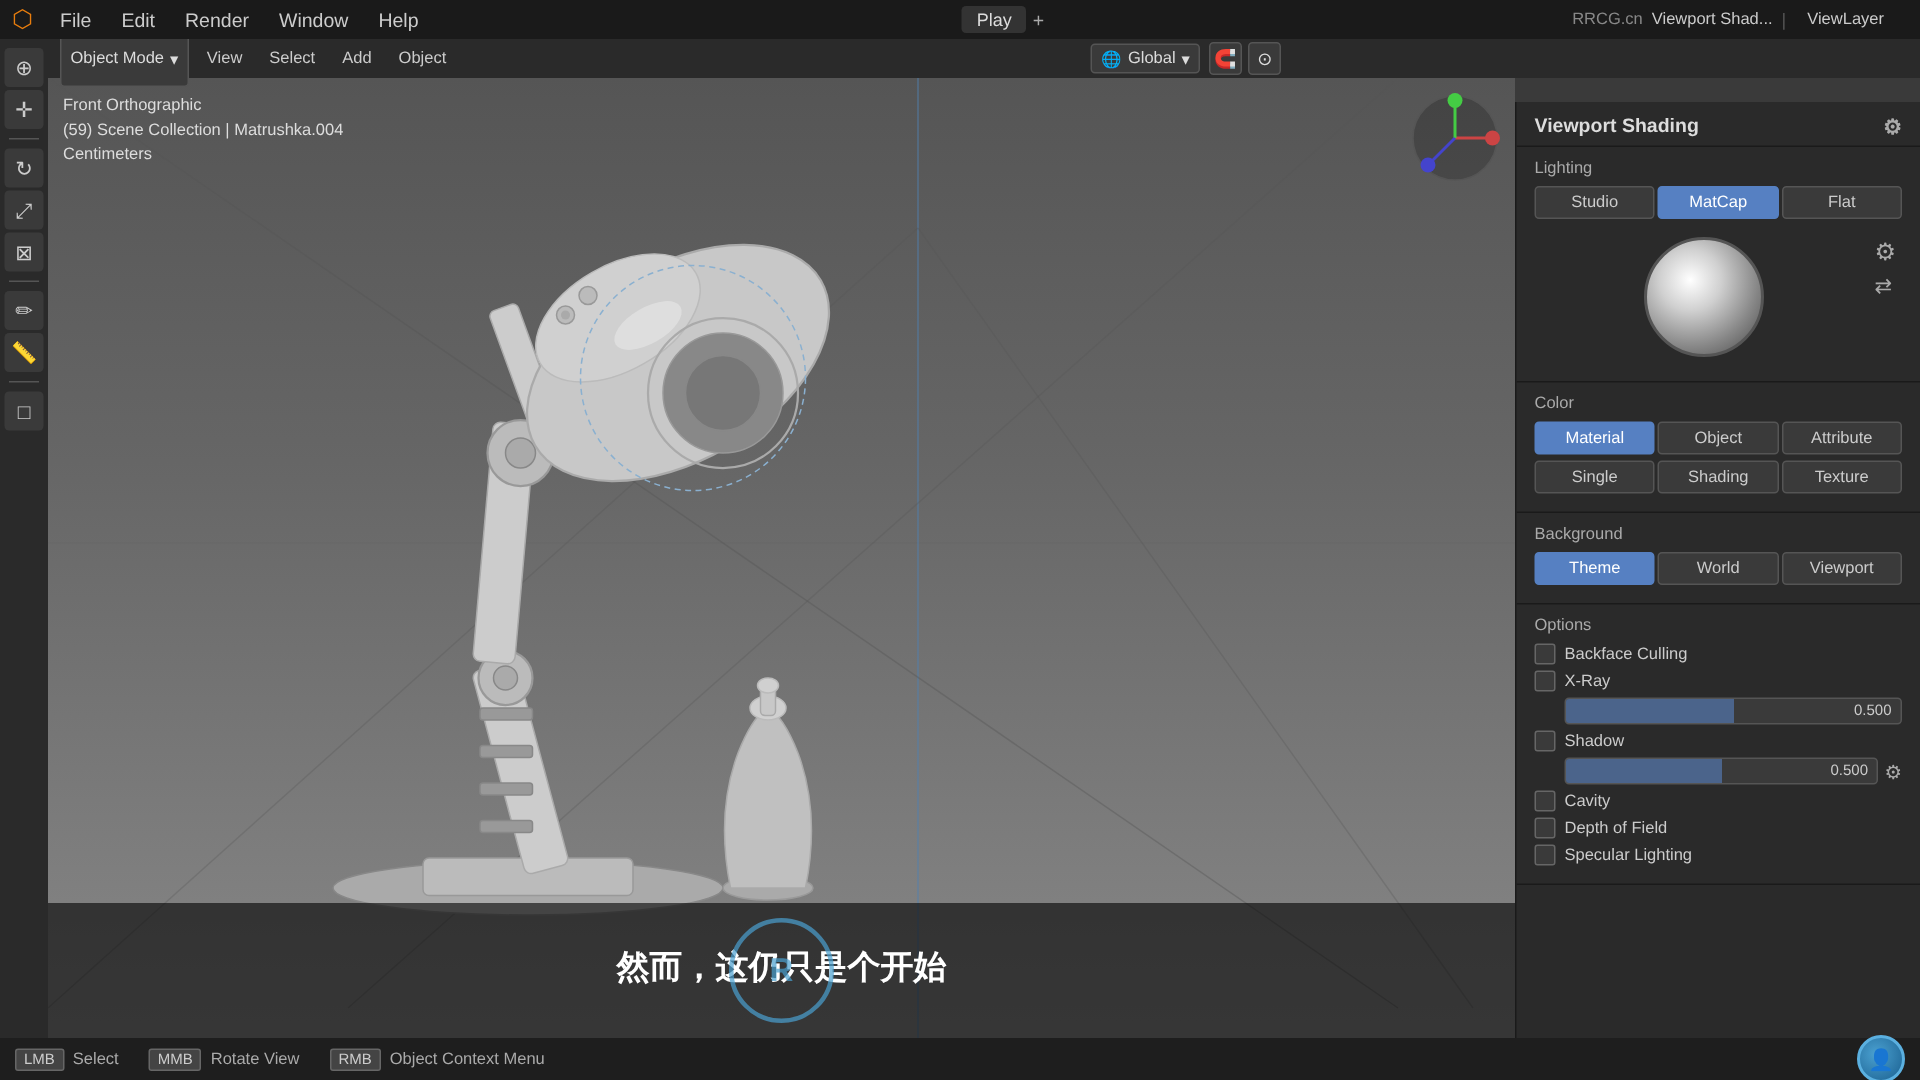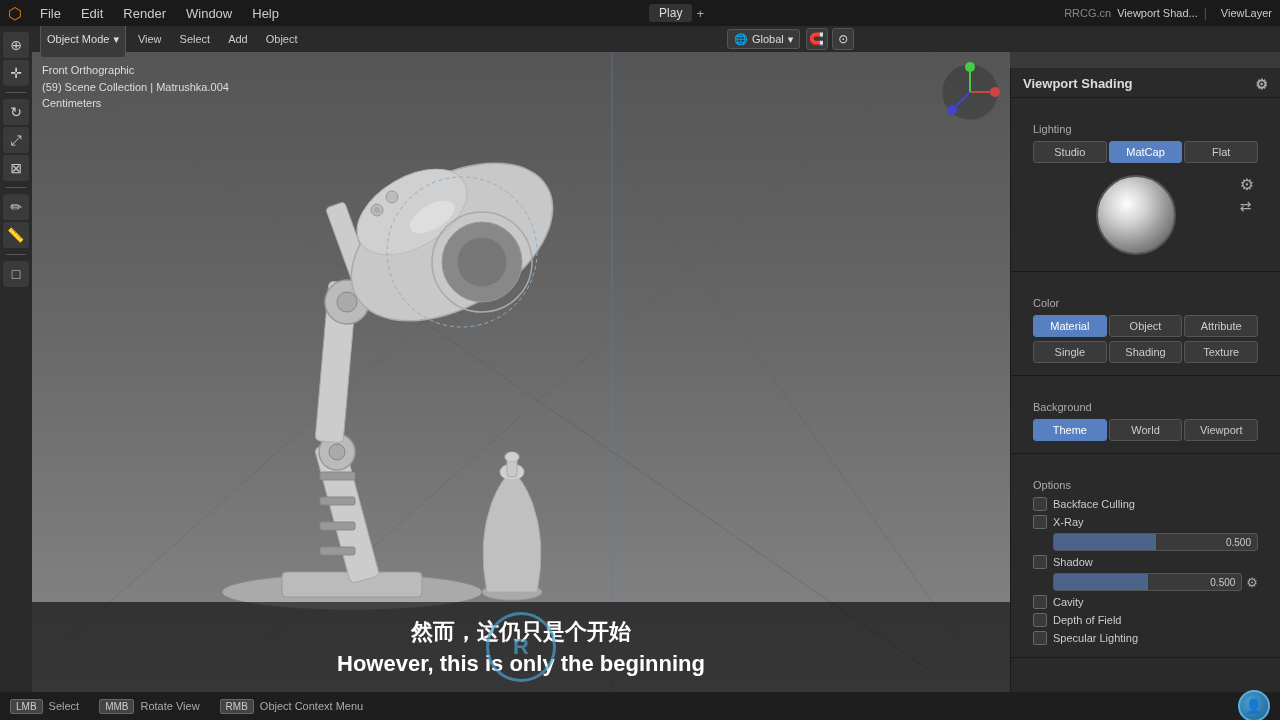--- a/index.html
+++ b/index.html
@@ -62,21 +62,21 @@
       color: #ddd;
       padding: 2px 10px;
       cursor: pointer;
       font-size: 12px;
       border-radius: 3px;
     }
     .top-bar-right {
       display: flex;
       align-items: center;
       gap: 6px;
-      padding-right: 8px;
+      padding-right: 24px;
     }
     .viewport-shade-label {
       color: #ccc;
       font-size: 11px;
     }
     .viewlayer-label {
       color: #ccc;
       font-size: 11px;
       margin-left: 8px;
     }
@@ -289,23 +289,22 @@
       z-index: 50;
     }
     .panel-header {
       padding: 8px 12px 6px;
       font-size: 13px;
       color: #ddd;
       font-weight: bold;
       border-bottom: 1px solid #1a1a1a;
     }
     .panel-section {
-      padding: 8px 22px;
+      padding: 8px 12px;
       border-bottom: 1px solid #1a1a1a;
-      margin-top: 17px;
     }
     .panel-section-title {
       color: #aaa;
       font-size: 11px;
       margin-bottom: 6px;
     }
     .btn-group {
       display: flex;
       gap: 2px;
       margin-bottom: 4px;
@@ -582,21 +581,20 @@
     </div>
   </div>
 </div>
 
 <div id="subtitle-bar">
 
   <div style="position:absolute; left:50%; top:50%; transform:translate(-50%,-50%); width:70px; height:70px; border-radius:50%; border:3px solid #4aa0d0; display:flex; align-items:center; justify-content:center; opacity:0.7;">
     <span style="color:#4aa0d0; font-size:22px; font-weight:bold;">R</span>
   </div>
   <div class="subtitle-cn">然而，这仍只是个开始</div>
-  <div class="subtitle-en">However, this is only the beginning</div>
 </div>
 
 <div id="right-panel">
   <div class="panel-header" style="position:relative;">
     <span>Viewport Shading</span>
     <span class="panel-gear">⚙</span>
   </div>
 
   <div class="panel-section">
     <div class="panel-section-title">Lighting</div>

